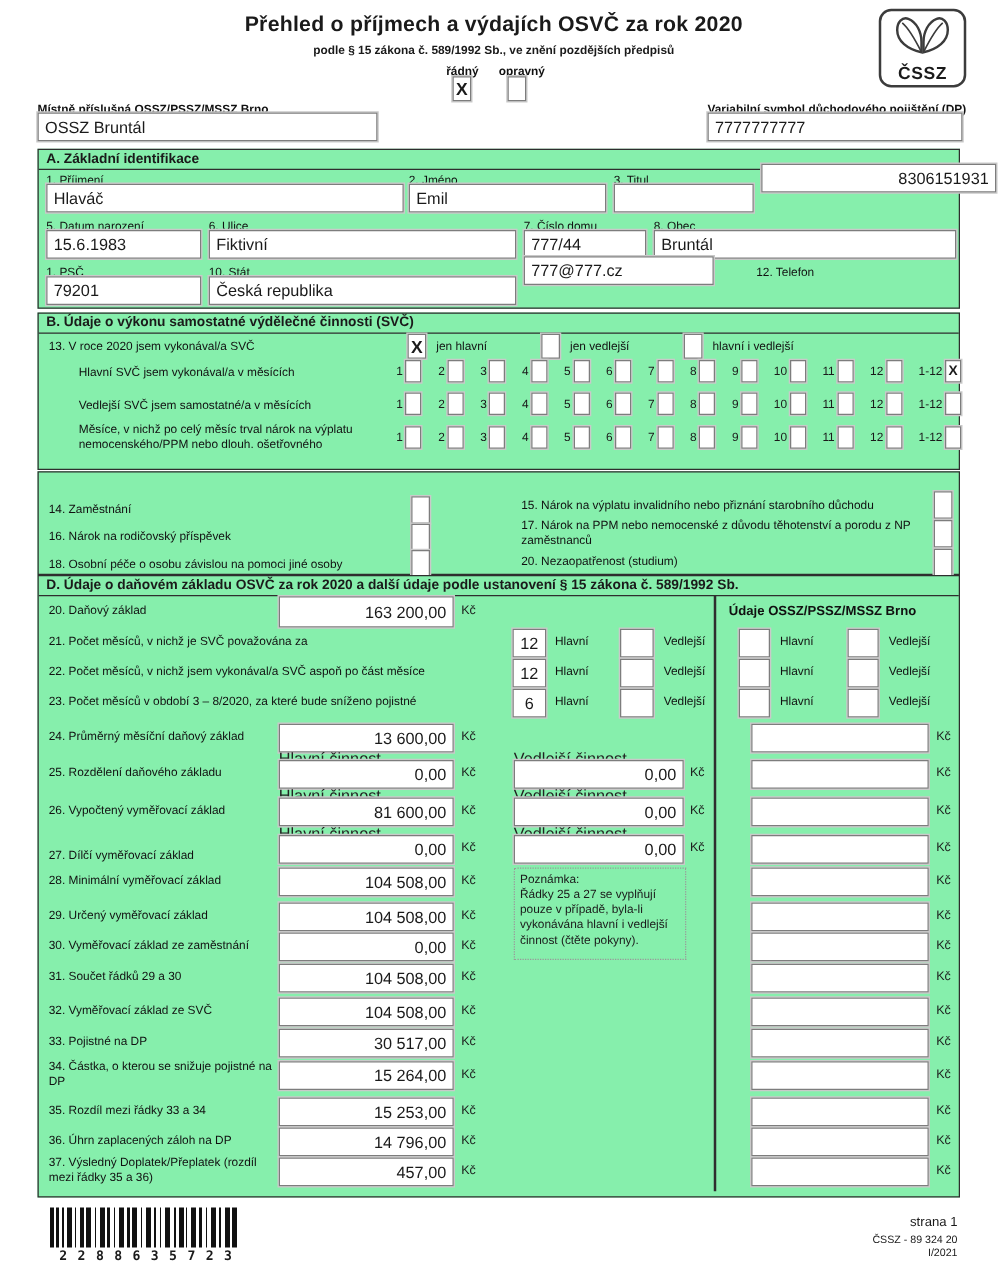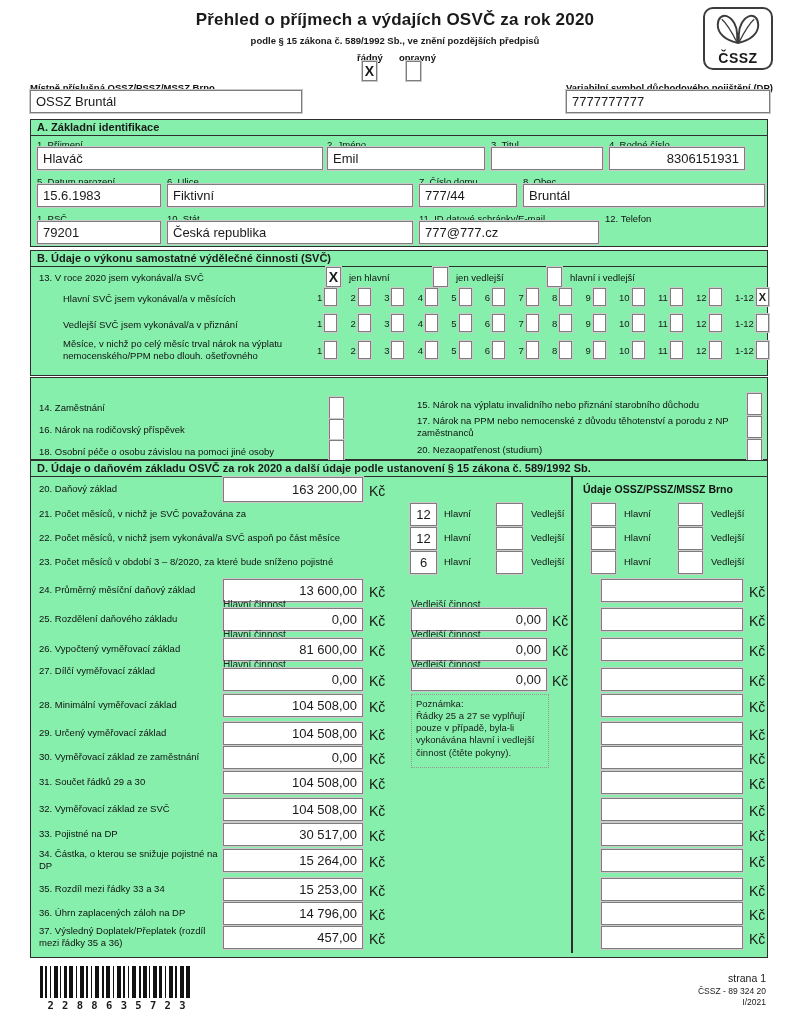--- a/index.html
+++ b/index.html
@@ -20,22 +20,22 @@
   .cb.checked::after{content:"X";}
   .section{position:absolute;left:30px;width:738px;border:1.5px solid #2e2e2e;background:#86efac;box-sizing:border-box;}
   .sec-title{font-weight:bold;font-size:11px;padding:1px 6px 2px;border-bottom:1.5px solid #2e2e2e;}
   .logo{position:absolute;left:703px;top:7px;width:70px;height:63px;border:2px solid #3c3c3c;
         border-radius:10px;display:flex;flex-direction:column;align-items:center;justify-content:flex-end;box-sizing:border-box;}
   .logo-text{font-size:14px;font-weight:bold;letter-spacing:.5px;margin-bottom:2px;}
   .mcells{position:absolute;left:286px;width:452px;display:flex;justify-content:space-between;}
   .mcell{display:flex;align-items:center;gap:2px;}
   .mnum{font-size:9.5px;}
   .mcb{position:static;width:13px;height:18px;font-size:11px;}
-  .kc{position:absolute;font-size:14px;}
-  .sublbl{position:absolute;font-size:10px;color:#222;border-bottom:1px solid #aaa;padding-right:8px;}
+  .kc{position:absolute;font-size:10px;}
+  .sublbl{position:absolute;font-size:13px;color:#222;border-bottom:1px solid #aaa;padding-right:8px;}
   .vline{position:absolute;width:1.5px;background:#2e2e2e;}
   .dval{left:192px;width:140px;}
   .mval{left:380px;width:136px;}
   .rbox{left:570px;width:142px;}
   .sbox{width:27px;justify-content:center;padding:0;font-size:13px;}
   .note{position:absolute;left:380px;top:233px;width:138px;height:74px;border:1px dotted #999;
         font-size:9.5px;line-height:1.28;padding:3px 4px;box-sizing:border-box;}
   .barcode{position:absolute;left:40px;top:966px;width:152px;height:32px;
     background:linear-gradient(90deg,#111 0 3px,#fff 3px 5px,#111 5px 7px,#fff 7px 10px,#111 10px 11px,#fff 11px 14px,#111 14px 18px,#fff 18px 20px,#111 20px 21px,#fff 21px 24px,#111 24px 27px,#fff 27px 29px,#111 29px 33px,#fff 33px 36px,#111 36px 37px,#fff 37px 40px,#111 40px 44px,#fff 44px 46px,#111 46px 48px,#fff 48px 51px,#111 51px 52px,#fff 52px 55px,#111 55px 59px,#fff 59px 62px,#111 62px 64px,#fff 64px 66px,#111 66px 70px,#fff 70px 73px,#111 73px 74px,#fff 74px 77px,#111 77px 81px,#fff 81px 83px,#111 83px 85px,#fff 85px 88px,#111 88px 89px,#fff 89px 92px,#111 92px 96px,#fff 96px 99px,#111 99px 101px,#fff 101px 103px,#111 103px 107px,#fff 107px 109px,#111 109px 110px,#fff 110px 113px,#111 113px 117px,#fff 117px 119px,#111 119px 122px,#fff 122px 125px,#111 125px 126px,#fff 126px 129px,#111 129px 133px,#fff 133px 135px,#111 135px 137px,#fff 137px 140px,#111 140px 144px,#fff 144px 146px,#111 146px 150px,#fff 150px);}
   .bdigits{position:absolute;left:38px;top:999px;width:158px;text-align:center;
@@ -74,37 +74,37 @@
 
   <div class="section" style="top:119px;height:128px">
     <div class="sec-title">A. Základní identifikace</div>
     <span class="flabel" style="left:6px;top:19px">1. Příjmení</span>
     <div class="box" style="left:6px;top:27px;width:286px">Hlaváč</div>
     <span class="flabel" style="left:296px;top:19px">2. Jméno</span>
     <div class="box" style="left:296px;top:27px;width:158px">Emil</div>
     <span class="flabel" style="left:460px;top:19px">3. Titul</span>
     <div class="box" style="left:460px;top:27px;width:112px"></div>
     <span class="flabel" style="left:578px;top:19px">4. Rodné číslo</span>
-    <div class="box num" style="left:578px;top:27px;width:136px">8306151931</div>
+    <div class="box num" style="left:578px;top:11px;width:188px">8306151931</div>
 
     <span class="flabel" style="left:6px;top:56px">5. Datum narození</span>
     <div class="box" style="left:6px;top:64px;width:124px">15.6.1983</div>
     <span class="flabel" style="left:136px;top:56px">6. Ulice</span>
     <div class="box" style="left:136px;top:64px;width:246px">Fiktivní</div>
     <span class="flabel" style="left:388px;top:56px">7. Číslo domu</span>
     <div class="box" style="left:388px;top:64px;width:98px">777/44</div>
     <span class="flabel" style="left:492px;top:56px">8. Obec</span>
     <div class="box" style="left:492px;top:64px;width:242px">Bruntál</div>
 
     <span class="flabel" style="left:6px;top:93px">1. PSČ</span>
     <div class="box" style="left:6px;top:101px;width:124px">79201</div>
     <span class="flabel" style="left:136px;top:93px">10. Stát</span>
     <div class="box" style="left:136px;top:101px;width:246px">Česká republika</div>
     <span class="flabel" style="left:388px;top:93px">11. ID datové schránky/E-mail</span>
-    <div class="box" style="left:388px;top:101px;width:180px">777@777.cz</div>
+    <div class="box" style="left:388px;top:85px;width:152px">777@777.cz</div>
     <span class="flabel" style="left:574px;top:93px">12. Telefon</span>
   </div>
 
   <div class="section" style="top:250px;height:126px">
     <div class="sec-title">B. Údaje o výkonu samostatné výdělečné činnosti (SVČ)</div>
     <span class="flabel" style="left:8px;top:21px">13. V roce 2020 jsem vykonával/a SVČ</span>
     <span class="cb checked" style="left:295px;top:16px"></span>
     <span class="flabel" style="left:318px;top:21px">jen hlavní</span>
     <span class="cb" style="left:402px;top:16px"></span>
     <span class="flabel" style="left:425px;top:21px">jen vedlejší</span>
@@ -161,21 +161,21 @@
         <span class="mcell">
           <span class="mnum">12</span>
           <span class="cb mcb"></span>
         </span>
         <span class="mcell">
           <span class="mnum">1-12</span>
           <span class="cb mcb checked"></span>
         </span>
       </div>
 
-    <span class="flabel" style="left:32px;top:68px">Vedlejší SVČ jsem vykonával/a v přiznání</span>
+    <span class="flabel" style="left:32px;top:68px">Vedlejší SVČ jsem samostatné/a v měsících</span>
     <div class="mcells" style="top:63px">
 
     <span class="mcell">
           <span class="mnum">1</span>
           <span class="cb mcb"></span>
         </span>
         <span class="mcell">
           <span class="mnum">2</span>
           <span class="cb mcb"></span>
         </span>
@@ -358,21 +358,21 @@
     <span class="flabel" style="left:8px;top:182px">26. Vypočtený vyměřovací základ</span>
     <div class="box num dval" style="top:177px">81 600,00</div>
     <span class="kc" style="left:338px;top:182px">Kč</span>
     <div class="box num mval" style="top:177px">0,00</div>
     <span class="kc" style="left:521px;top:182px">Kč</span>
     <div class="box rbox" style="top:177px"></div>
     <span class="kc" style="left:718px;top:182px">Kč</span>
 
     <span class="sublbl" style="left:192px;top:198px">Hlavní činnost</span>
     <span class="sublbl" style="left:380px;top:198px">Vedlejší činnost</span>
-    <span class="flabel" style="left:8px;top:204px">27. Dílčí vyměřovací základ</span>
+    <span class="flabel" style="left:8px;top:218px">27. Dílčí vyměřovací základ</span>
     <div class="box num dval" style="top:207px">0,00</div>
     <span class="kc" style="left:338px;top:212px">Kč</span>
     <div class="box num mval" style="top:207px">0,00</div>
     <span class="kc" style="left:521px;top:212px">Kč</span>
     <div class="box rbox" style="top:207px"></div>
     <span class="kc" style="left:718px;top:212px">Kč</span>
 
     <div class="note">
       <span>Poznámka:</span><br>
       <span>Řádky 25 a 27 se vyplňují pouze v případě, byla-li vykonávána hlavní i vedlejší činnost (čtěte pokyny).</span>

